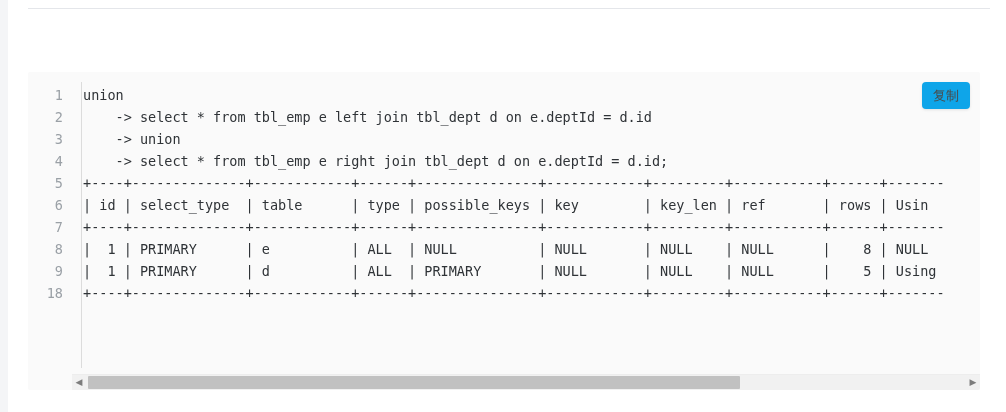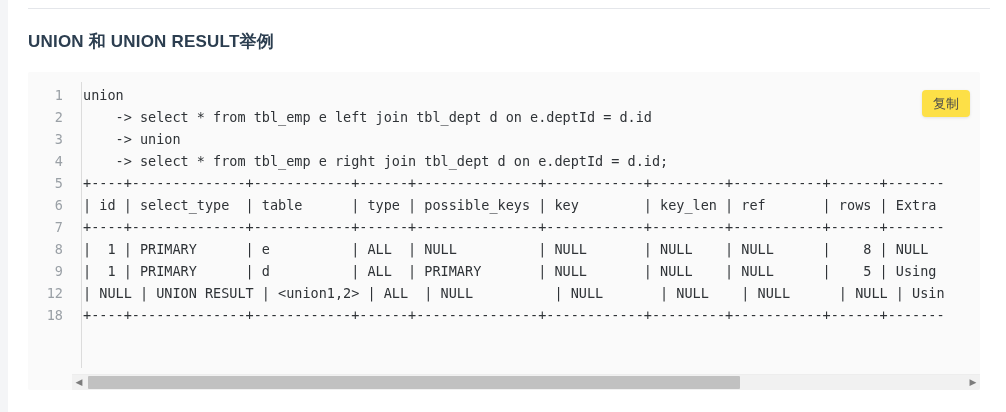--- a/index.html
+++ b/index.html
@@ -52,23 +52,23 @@
     position: absolute;
     left: 28px; top: 72px;
     width: 952px; height: 318px;
     background: #fafafa;
     border-radius: 2px;
     overflow: hidden;
   }
 
   #copy-button {
     position: absolute;
-    right: 10px; top: 18px;
+    right: 10px; top: 10px;
     z-index: 6;
-    background: #fde047;
+    background: #0ea5e9;
     color: #4a4a4a;
     font-size: 13px;
     line-height: 1;
     padding: 7px 11px;
     border: none;
     border-radius: 4px;
     box-shadow: 0 1px 3px rgba(0,0,0,.10);
     cursor: pointer;
     font-family: "Liberation Sans", sans-serif;
   }
@@ -153,21 +153,20 @@
   }
 </style>
 </head>
 <body>
 
 <div id="page">
 
   <div id="left-rail"></div>
   <div id="top-divider"></div>
 
-  <div id="heading">UNION 和 UNION RESULT举例</div>
 
   <div id="code-card">
 
     <button id="copy-button">复制</button>
 
     <div id="code-scroll">
       <div class="gutter-sep"></div>
       <div id="code-table">
 
         <div class="code-line">
@@ -185,37 +184,33 @@
         <div class="code-line">
           <span class="ln">4</span>
           <span class="lc">    -&gt; select * from tbl_emp e right join tbl_dept d on e.deptId = d.id;</span>
         </div>
         <div class="code-line">
           <span class="ln">5</span>
           <span class="lc">+----+--------------+------------+------+---------------+------------+---------+-----------+------+-------</span>
         </div>
         <div class="code-line">
           <span class="ln">6</span>
-          <span class="lc">| id | select_type  | table      | type | possible_keys | key        | key_len | ref       | rows | Extra</span>
+          <span class="lc">| id | select_type  | table      | type | possible_keys | key        | key_len | ref       | rows | Usin</span>
         </div>
         <div class="code-line">
           <span class="ln">7</span>
           <span class="lc">+----+--------------+------------+------+---------------+------------+---------+-----------+------+-------</span>
         </div>
         <div class="code-line">
           <span class="ln">8</span>
           <span class="lc">|  1 | PRIMARY      | e          | ALL  | NULL          | NULL       | NULL    | NULL      |    8 | NULL</span>
         </div>
         <div class="code-line">
           <span class="ln">9</span>
           <span class="lc">|  1 | PRIMARY      | d          | ALL  | PRIMARY       | NULL       | NULL    | NULL      |    5 | Using</span>
-        </div>
-        <div class="code-line">
-          <span class="ln">12</span>
-          <span class="lc">| NULL | UNION RESULT | &lt;union1,2&gt; | ALL  | NULL          | NULL       | NULL    | NULL      | NULL | Usin</span>
         </div>
         <div class="code-line">
           <span class="ln">18</span>
           <span class="lc">+----+--------------+------------+------+---------------+------------+---------+-----------+------+-------</span>
         </div>
 
       </div>
     </div>
 
     <div id="hscroll">

